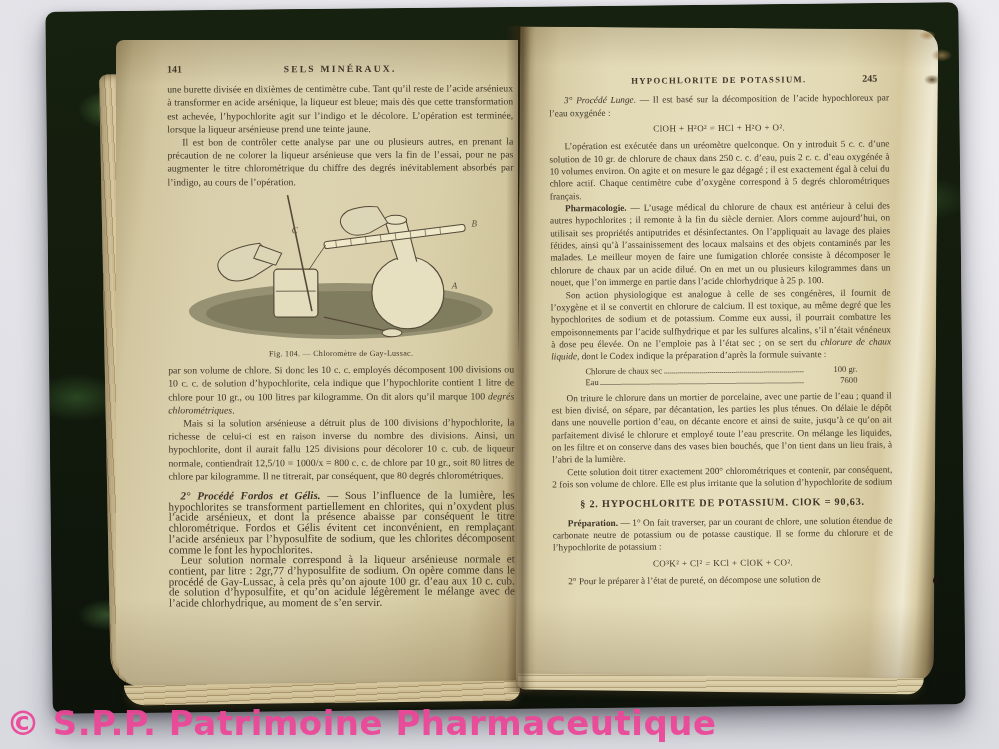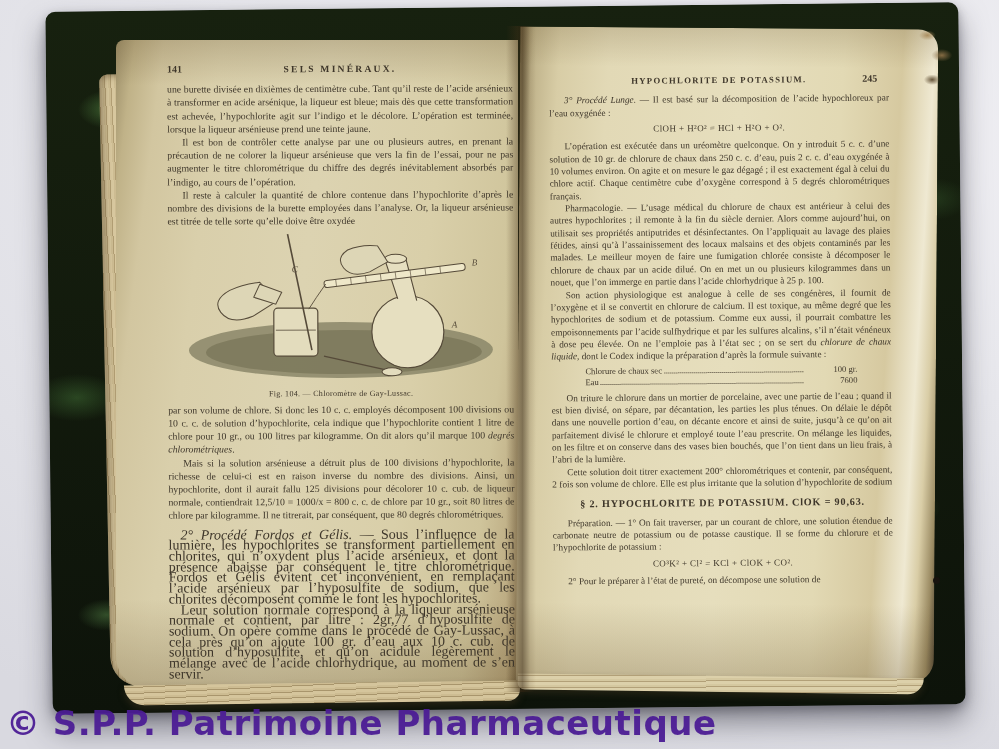--- a/index.html
+++ b/index.html
@@ -76,40 +76,40 @@
     font-size:9.3px;line-height:12.35px;}
   .page-head{display:flex;align-items:baseline;margin-bottom:7px;}
   .pnum{font-weight:bold;font-size:10px;width:38px;}
   .pnum-r{text-align:center;}
   .runhead{flex:1;text-align:center;font-weight:bold;}
   .runhead-l{font-size:9.6px;letter-spacing:2.2px;}
   .runhead-r{font-size:8.7px;letter-spacing:1.3px;}
   .head-spacer{width:38px;}
   .para{margin:0;text-indent:15px;text-align:justify;}
   .noindent{text-indent:0;}
-  .lead-b{font-weight:normal;}
+  .lead-b{font-weight:bold;}
   .lead-it{font-style:italic;margin-top:12px;}
   .it{font-style:italic;}
   .equation{text-align:center;font-size:9px;letter-spacing:.4px;margin:4px 0 5px;}
   .sec-head{text-align:center;font-size:10.2px;font-weight:bold;letter-spacing:.8px;margin:8px 0 6px;}
   .formula-table{width:80%;margin:3px auto 4px;font-size:8.6px;line-height:11px;}
   .f-row{display:flex;align-items:baseline;}
   .leader{flex:1;border-bottom:1.5px dotted #4a4134;margin:0 4px 3px 2px;}
   .fval{width:46px;padding-left:4px;text-align:right;}
-  .footnote{margin-top:8px;font-size:14px;line-height:10.7px;}
+  .footnote{margin-top:8px;font-size:11px;line-height:10.7px;}
   .fn{margin:0;text-indent:12px;text-align:justify;}
   
   .plate{margin:5px 0 3px;text-align:center;}
   .figcap{font-size:8px;margin-top:1px;letter-spacing:.3px;}
   .plate svg text{font-family:"Liberation Serif",serif;font-style:italic;font-size:9px;fill:#554a39;}
   
   .watermark{
     position:absolute;left:6px;top:703px;z-index:10;
     font-family:"DejaVu Sans","Liberation Sans",sans-serif;
-    font-weight:600;font-size:34px;letter-spacing:.5px;color:#4c1d95;opacity:.95;
+    font-weight:600;font-size:34px;letter-spacing:.5px;color:#ec4899;opacity:.95;
   }
 </style>
 </head>
 <body>
 
 <div class="book"></div>
 <div class="edge-stack-left"></div>
 <div class="page page-left"></div>
 <div class="page page-right"></div>
 <div class="gutter"></div>
@@ -117,21 +117,20 @@
 <div class="ink-dot"></div>
 
 <div class="content left-content">
   <div class="page-head">
     <span class="pnum">141</span>
     <span class="runhead runhead-l">SELS MINÉRAUX.</span>
     <span class="head-spacer"></span>
   </div>
   <p class="para noindent">une burette divisée en dixièmes de centimètre cube. Tant qu’il reste de l’acide arsénieux à transformer en acide arsénique, la liqueur est bleue; mais dès que cette transformation est achevée, l’hypochlorite agit sur l’indigo et le décolore. L’opération est terminée, lorsque la liqueur arsénieuse prend une teinte jaune.</p>
   <p class="para">Il est bon de contrôler cette analyse par une ou plusieurs autres, en prenant la précaution de ne colorer la liqueur arsénieuse que vers la fin de l’essai, pour ne pas augmenter le titre chlorométrique du chiffre des degrés inévitablement absorbés par l’indigo, au cours de l’opération.</p>
-  <p class="para">Il reste à calculer la quantité de chlore contenue dans l’hypochlorite d’après le nombre des divisions de la burette employées dans l’analyse. Or, la liqueur arsénieuse est titrée de telle sorte qu’elle doive être oxydée</p>
 
   <figure class="plate">
     <svg width="330" height="150" viewBox="0 0 330 150">
 
       <ellipse cx="165" cy="118" rx="152" ry="28" fill="#8a8668" opacity="0.85"></ellipse>
       <ellipse cx="168" cy="120" rx="138" ry="22" fill="#6f6b4f" opacity="0.55"></ellipse>
 
       <rect x="98" y="76" width="44" height="48" rx="4" fill="#e3dcbd" stroke="#554a39" stroke-width="1.2"></rect>
       <line x1="100" y1="98" x2="140" y2="98" stroke="#554a39" stroke-width="0.8"></line>
 

